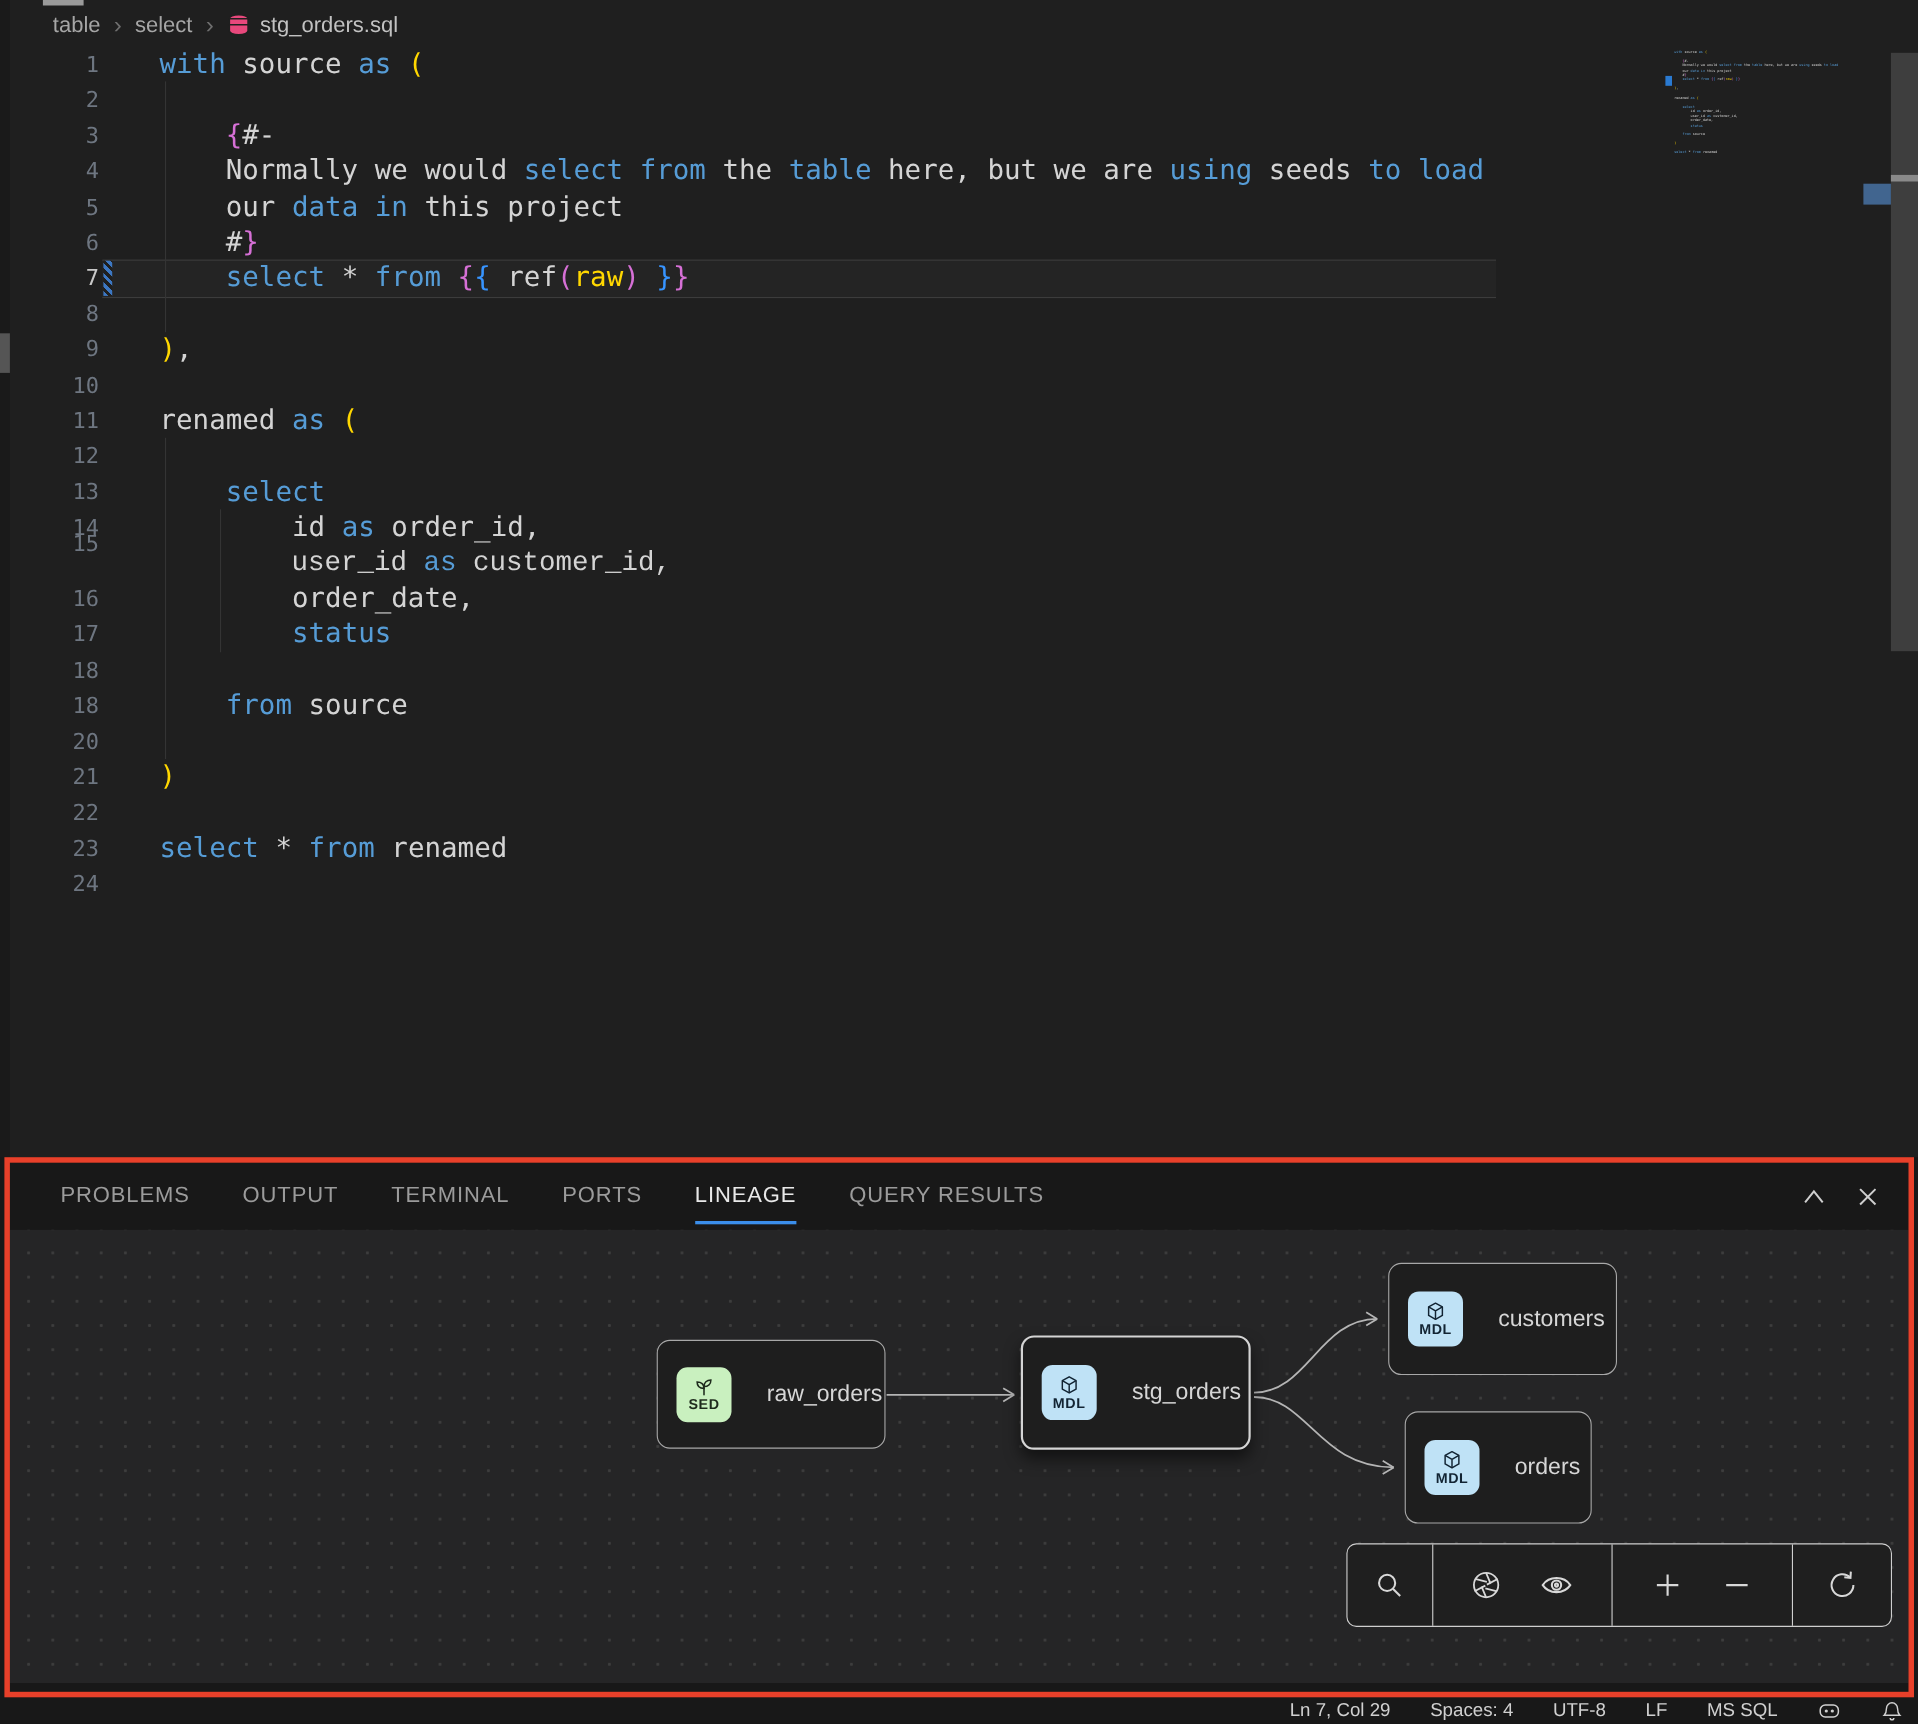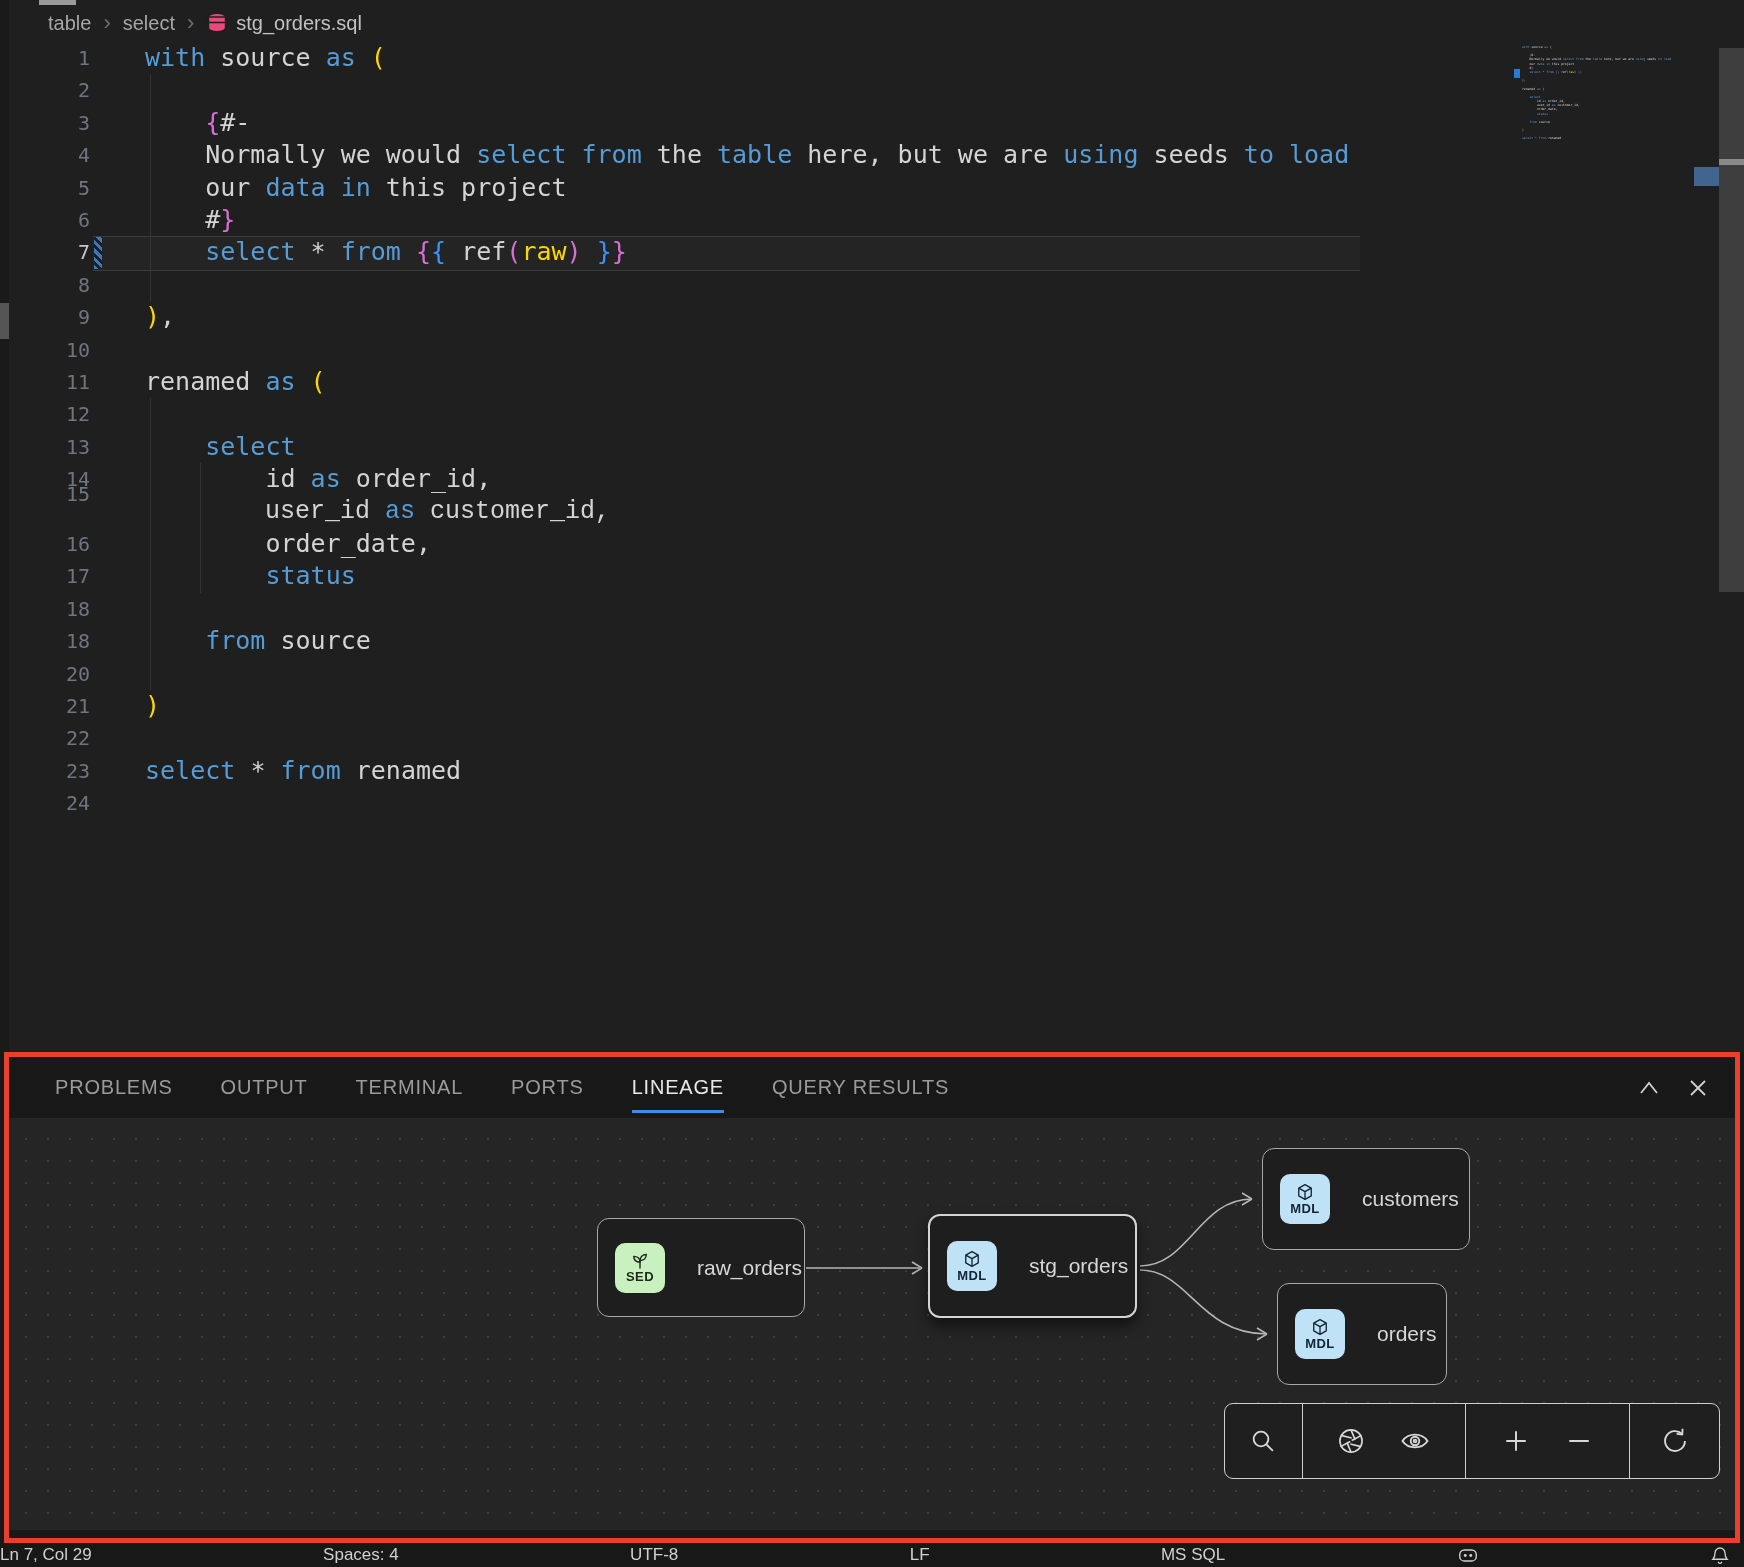--- a/index.html
+++ b/index.html
@@ -62,21 +62,21 @@
   .gtoolbar{position:absolute;left:1215px;top:285px;width:496px;height:76px;background:#1f1f1f;
             border:1.5px solid #cfcfcf;border-radius:9px;display:flex;box-sizing:border-box;}
   .gcell{display:flex;align-items:center;justify-content:space-evenly;border-right:1.5px solid #cfcfcf;}
   .gcell:last-child{border-right:none;}
   .gcell svg{stroke:#d8d8d8;}
   
   .red-overlay{position:absolute;left:4px;top:1052px;width:1736px;height:491px;box-sizing:border-box;
                border:5px solid var(--c-red);pointer-events:none;z-index:50;}
   
   .statusbar{position:absolute;left:0;top:1543px;width:1744px;height:24px;background:#181818;
-             display:flex;align-items:center;justify-content:space-between;gap:36px;padding-right:14px;
+             display:flex;align-items:center;justify-content:flex-end;gap:36px;padding-right:14px;
              box-sizing:border-box;font-size:17px;color:#d0d0d0;}
   .statusbar svg{stroke:#d0d0d0;}
 </style>
 </head>
 <body>
 
 <div class="screen">
 
   <div class="top-sliver"></div>
   <div class="left-strip">

